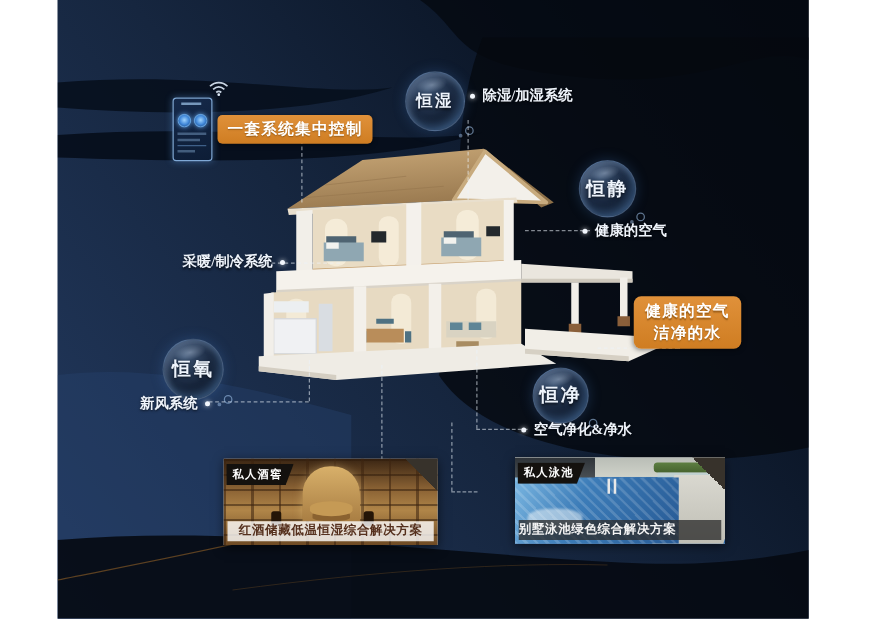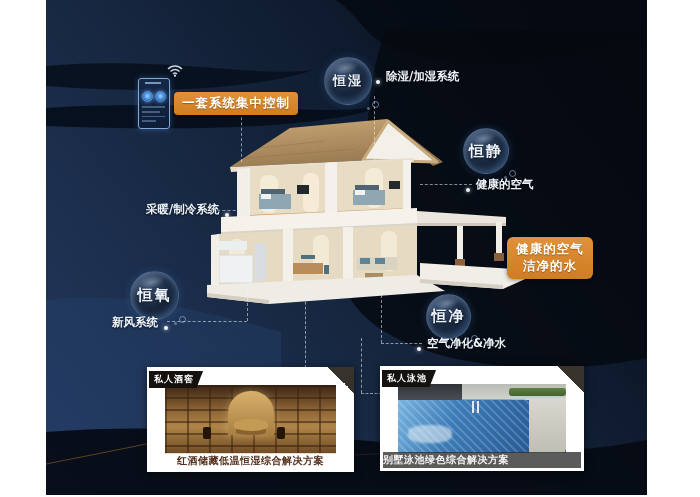--- a/index.html
+++ b/index.html
@@ -32,23 +32,24 @@
     transform:rotate(-12deg);
   }
   .bubble::after{
     content:"";position:absolute;right:-8px;bottom:-4px;width:5px;height:5px;border-radius:50%;
     border:1px solid rgba(170,205,245,.55);
     box-shadow:-7px 4px 0 -2px rgba(170,205,245,.45);
   }
 
   
   .note{
-    position:absolute;display:flex;align-items:flex-end;gap:6px;
+    position:absolute;display:flex;align-items:center;gap:6px;
     color:#eef3fa;font-size:11.5px;font-weight:bold;white-space:nowrap;
     text-shadow:0 1px 2px rgba(0,0,0,.7);
+    font-family:Liberation Serif, serif;
   }
   .dot{width:4px;height:4px;border-radius:50%;background:#f2f6fc;box-shadow:0 0 4px rgba(255,255,255,.8);flex:0 0 auto;}
 
   
   .dash-h{position:absolute;height:0;border-top:1px dashed rgba(235,242,250,.55);}
   .dash-v{position:absolute;width:0;border-left:1px dashed rgba(235,242,250,.55);}
 
   
   .obox{
     position:absolute;background:linear-gradient(180deg,#e0913a,#cf7d22);
@@ -75,22 +76,23 @@
   .device .k1{left:3px;} .device .k2{left:16px;}
   .device .row{position:absolute;left:3px;width:23px;height:2px;background:#6d8fb5;opacity:.55;}
   .device .r1{top:27px;} .device .r2{top:32px;width:18px;}
   .device .div{position:absolute;left:3px;top:37px;width:23px;height:1px;background:#3e5f88;}
   .device .r3{top:41px;width:14px;}
 
   .wifi{position:absolute;left:121px;top:64px;width:16px;height:13px;}
 
   
   .card{
-    position:absolute;background:#ffffff;padding:18px;
+    position:absolute;background:#ffffff;padding:0;
     box-shadow:0 2px 8px rgba(0,0,0,.55);
+    margin-left:32px;
   }
   .card .photo{position:relative;width:100%;height:100%;overflow:hidden;}
   .card .tag{
     position:absolute;left:2px;top:4px;background:#14110e;color:#ffffff;
     font-size:9px;font-weight:bold;padding:2px 9px 2px 5px;letter-spacing:1px;
     clip-path:polygon(0 0,100% 0,88% 100%,0 100%);
     box-shadow:0 1px 2px rgba(0,0,0,.6);
   }
   .card .ribbon{
     position:absolute;right:0;top:0;width:26px;height:26px;

